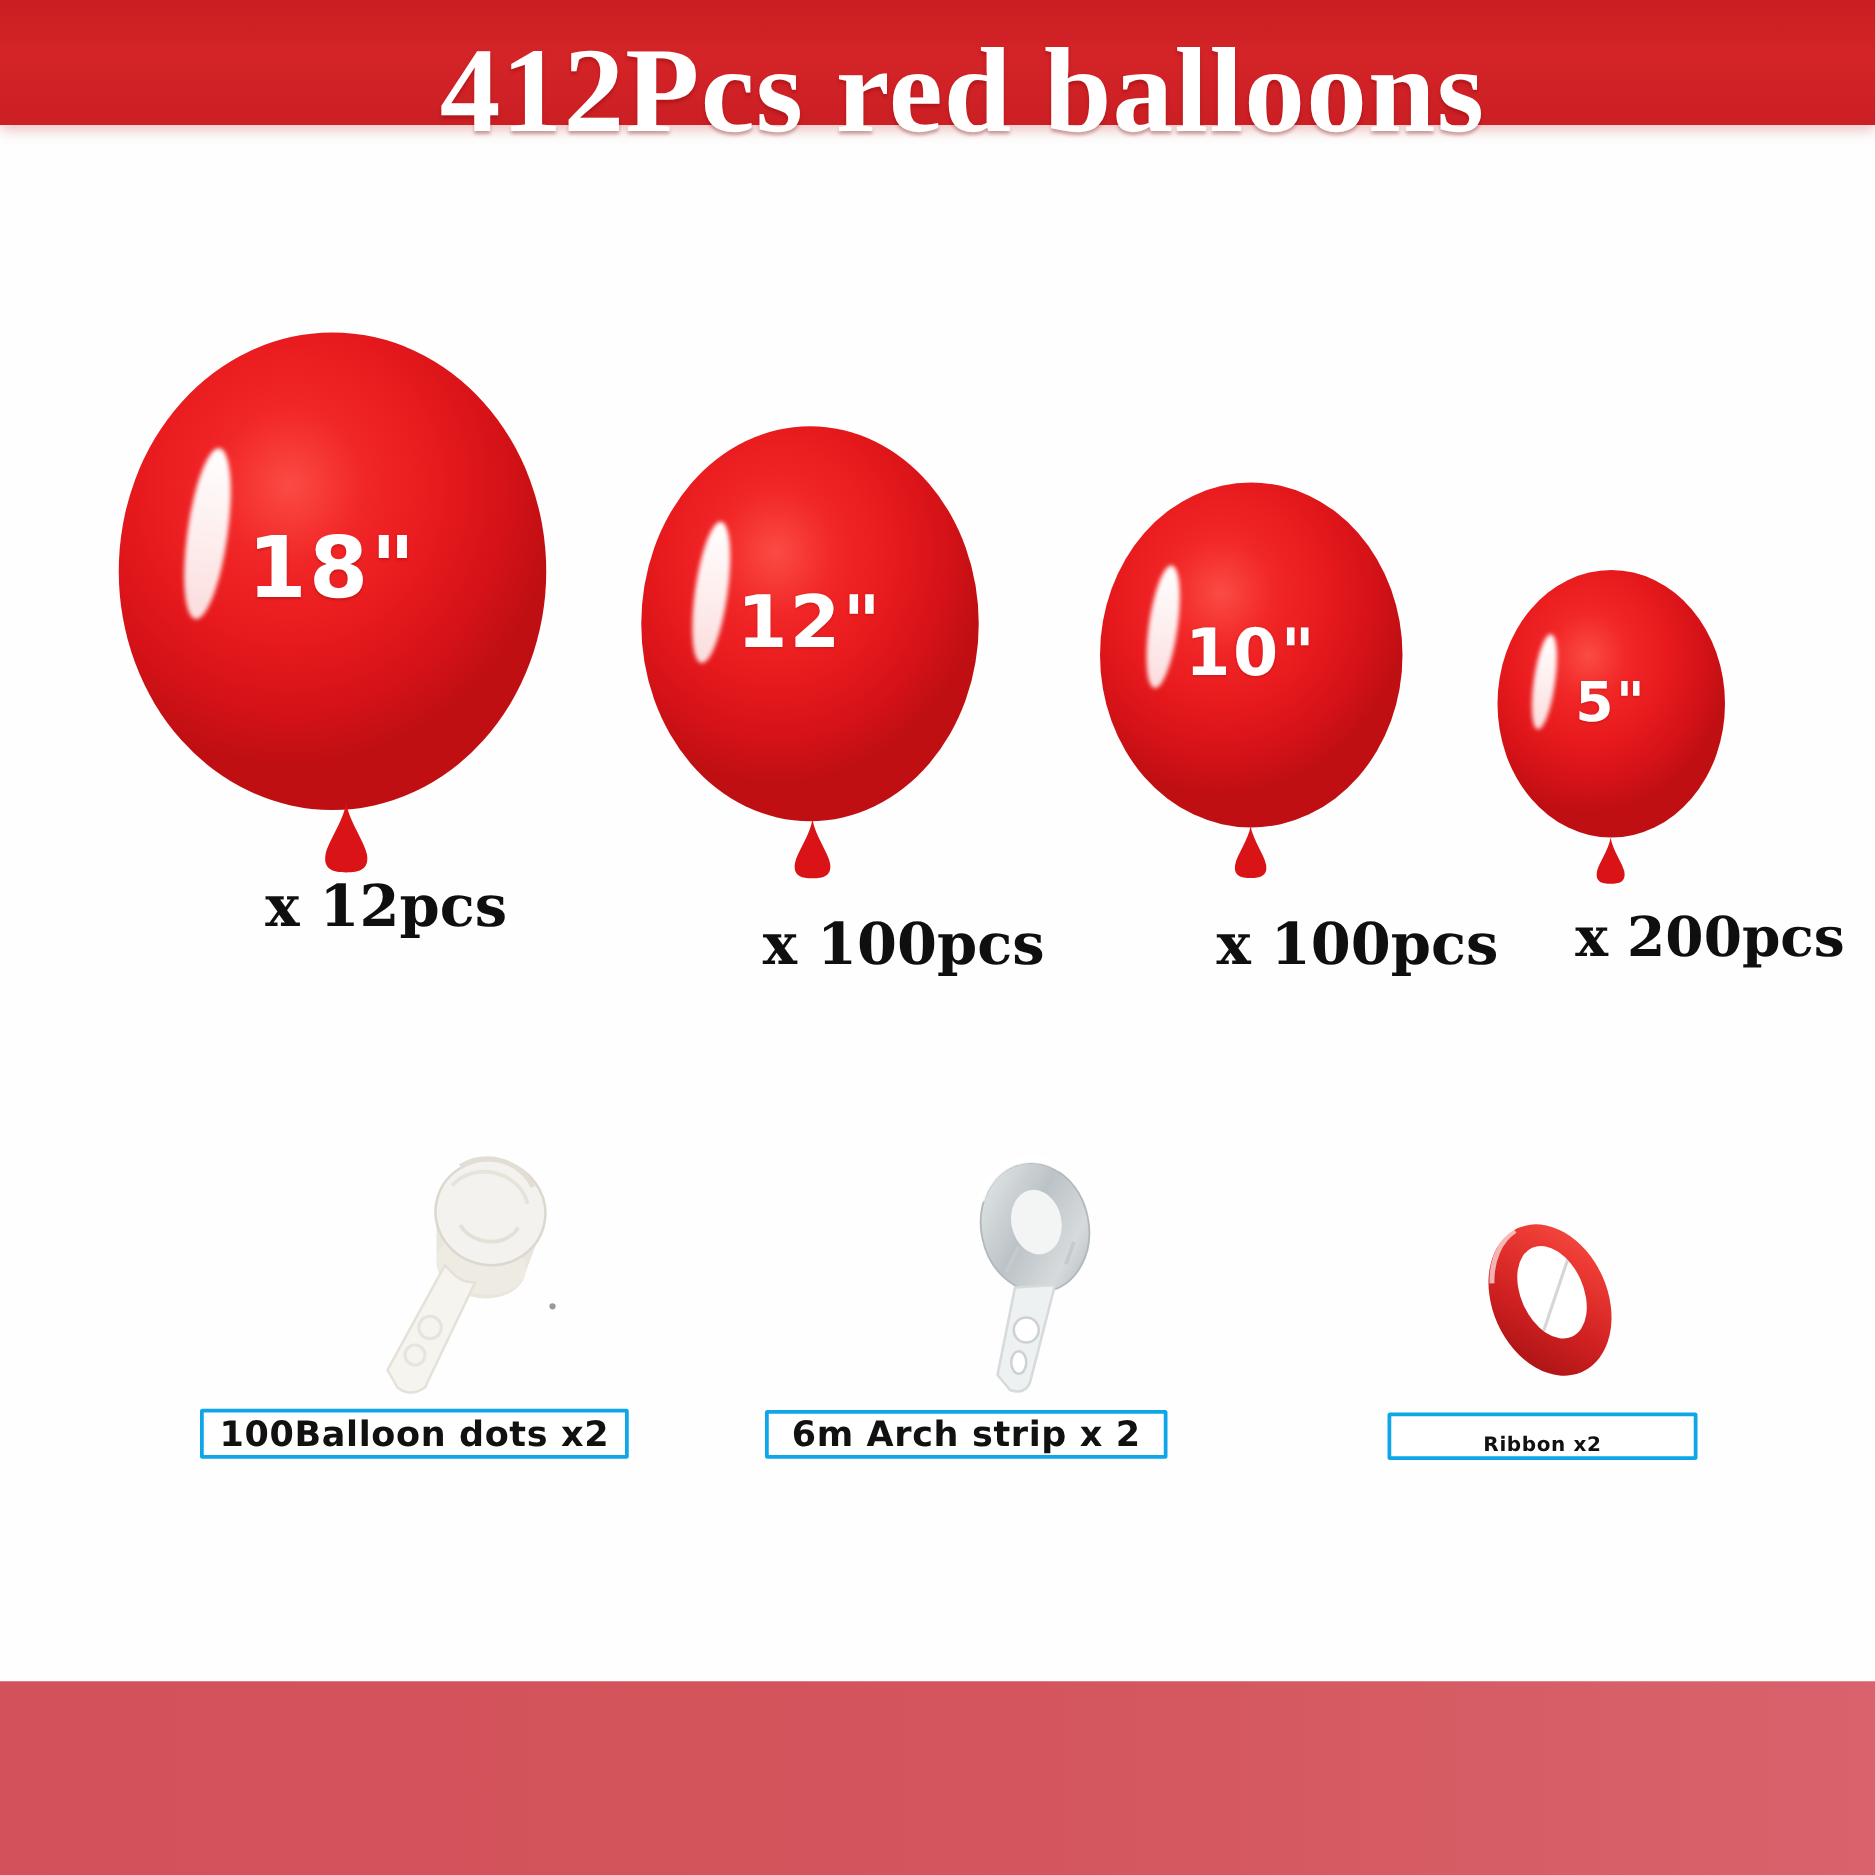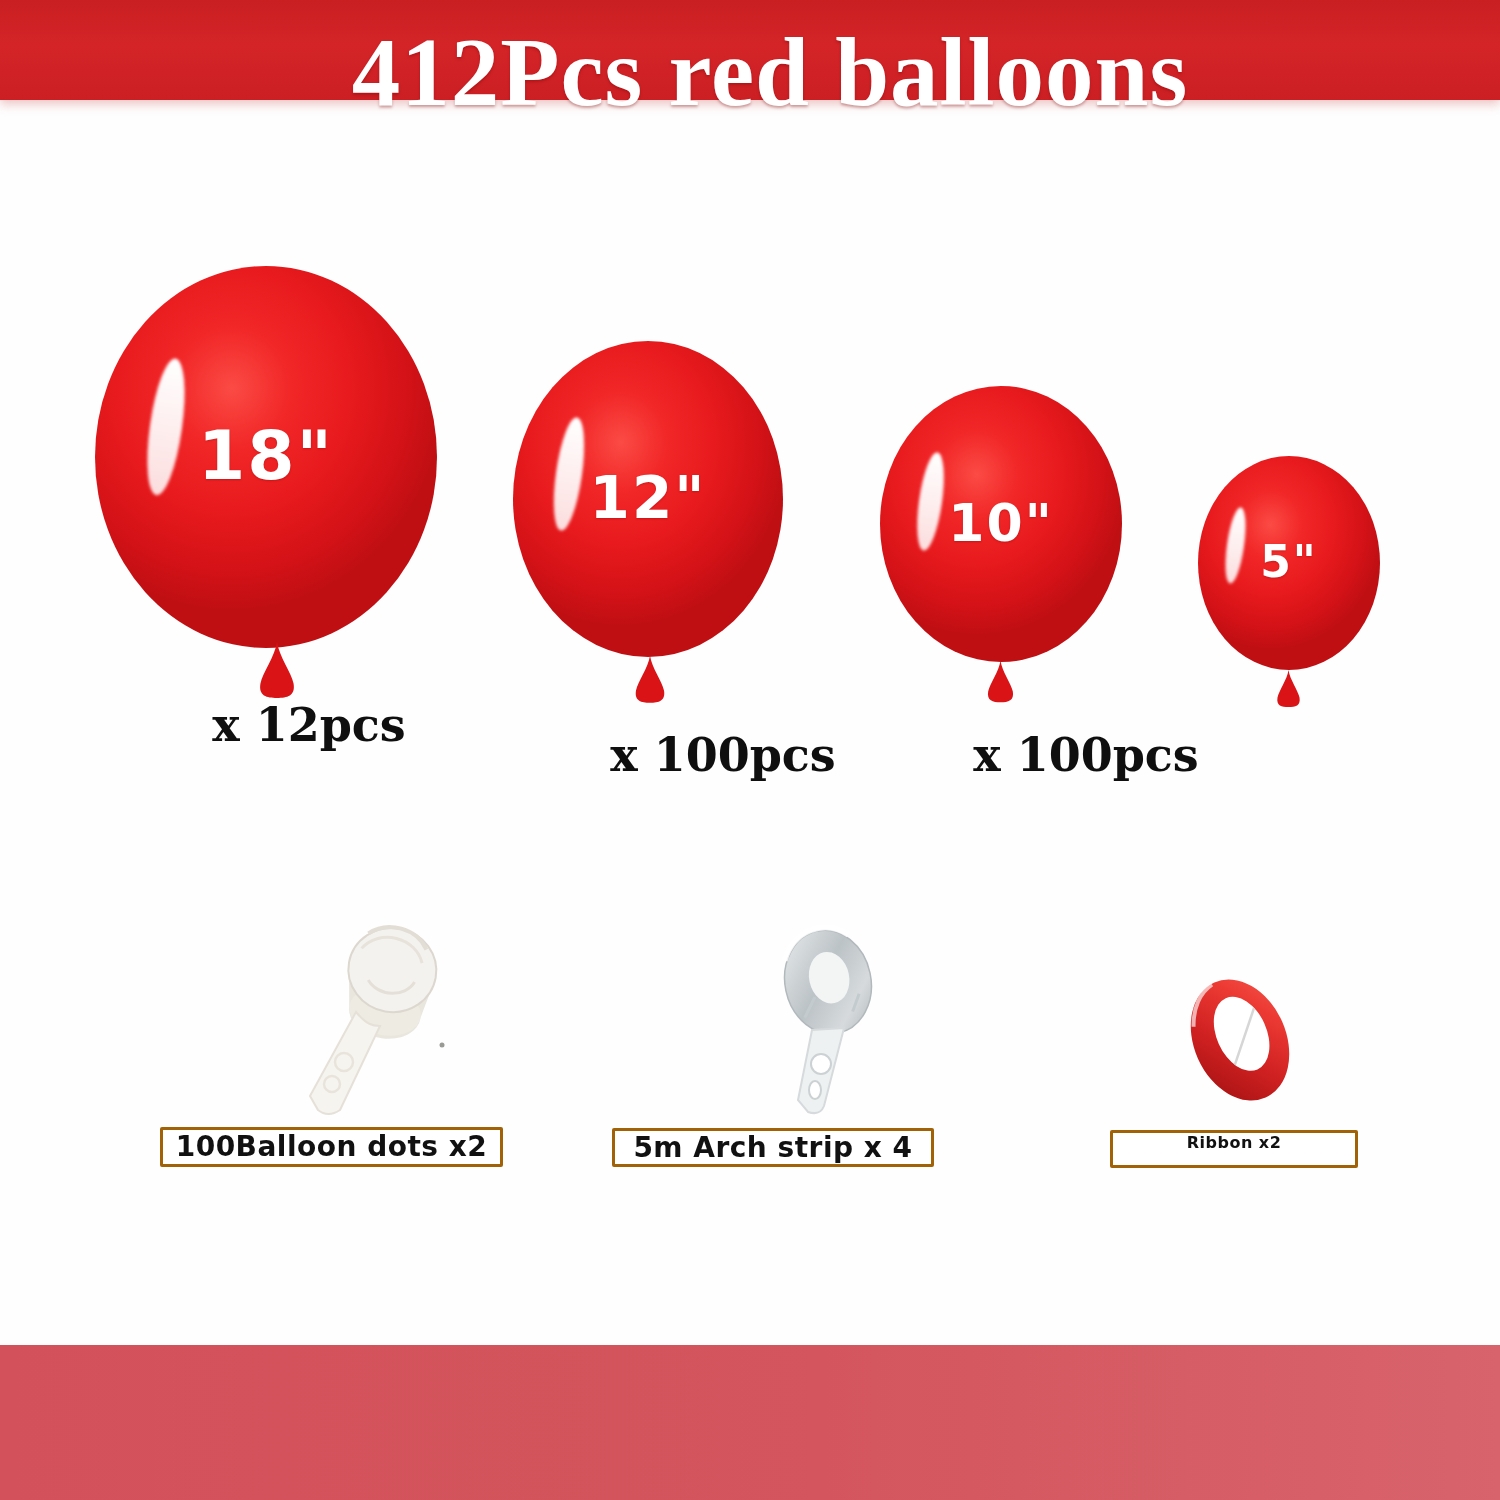--- a/index.html
+++ b/index.html
@@ -41,22 +41,22 @@
   .qty-1{left:309px;top:698px;font-size:46px;}
   .qty-2{left:723px;top:728px;font-size:46px;}
   .qty-3{left:1086px;top:728px;font-size:46px;}
   .qty-4{left:1368px;top:725px;font-size:44px;}
 
   
   .acc-art{position:absolute;}
   .art-1{left:270px;top:912px;width:180px;height:215px;}
   .art-2{left:720px;top:912px;width:175px;height:210px;}
   .art-3{left:1185px;top:965px;width:115px;height:150px;}
-  .label-box{position:absolute;box-sizing:border-box;border:3px solid #a16207;background:#ffffff;
-    display:flex;align-items:flex-start;justify-content:center;border-radius:2px;
+  .label-box{position:absolute;box-sizing:border-box;border:3px solid #0ea5e9;background:#ffffff;
+    display:flex;align-items:flex-end;justify-content:center;border-radius:2px;
     font-weight:700;color:#111;letter-spacing:.5px;white-space:nowrap;}
   .lb-1{left:160px;top:1127px;width:343px;height:40px;font-size:28px;}
   .lb-2{left:612px;top:1128px;width:322px;height:39px;font-size:28px;}
   .lb-3{left:1110px;top:1130px;width:248px;height:38px;font-size:16px;}
 
   
   .bottom-banner{position:absolute;left:0;top:1345px;width:1500px;height:155px;
     background:linear-gradient(90deg,#d3515a 0%,#d4555d 55%,#d8636c 100%);}
 </style>
 </head>
@@ -91,20 +91,21 @@
     <path d="M24 2 C22 16 10 32 8 42 C6 54 14 56 24 56 C34 56 42 54 40 42 C38 32 26 16 24 2 Z" fill="#da1317"></path>
   </svg>
   <span class="qty qty-3">x 100pcs</span>
 
   <div class="balloon balloon-4">
     <span class="size-label size-4">5"</span>
   </div>
   <svg class="knot knot-4" viewBox="0 0 48 58">
     <path d="M24 2 C22 16 10 32 8 42 C6 54 14 56 24 56 C34 56 42 54 40 42 C38 32 26 16 24 2 Z" fill="#da1317"></path>
   </svg>
+  <span class="qty qty-4">x 200pcs</span>
 
   <svg class="acc-art art-1" viewBox="0 0 180 215">
     <g transform="rotate(10 122 60)">
       <path d="M78 58 A44 42 0 0 0 166 58 L158 100 A36 26 0 0 1 86 102 Z" fill="#e9e6de"></path>
       <ellipse cx="122" cy="100" rx="36" ry="24" fill="#eeebe2"></ellipse>
       <ellipse cx="122" cy="58" rx="44" ry="42" fill="#f4f2ee" stroke="#dcd8cf" stroke-width="2"></ellipse>
       <path d="M92 26 A38 34 0 0 1 152 32" fill="none" stroke="#e2ded5" stroke-width="4"></path>
       <path d="M88 42 A34 30 0 0 1 150 46" fill="none" stroke="#e7e3da" stroke-width="3"></path>
       <path d="M100 72 A26 22 0 0 0 146 66" fill="none" stroke="#e4e0d7" stroke-width="3"></path>
     </g>
@@ -131,21 +132,21 @@
       <path d="M70 40 A45 52 0 0 1 138 28" fill="none" stroke="#ffffff" stroke-width="6" opacity="0.8"></path>
       <ellipse cx="110" cy="66" rx="20" ry="26" fill="#f3f5f5"></ellipse>
       <line x1="78" y1="100" x2="92" y2="82" stroke="#c4cbce" stroke-width="3"></line>
       <line x1="126" y1="104" x2="136" y2="88" stroke="#c4cbce" stroke-width="3"></line>
     </g>
     <path d="M92 118 L124 116 L104 194 Q100 204 88 200 L78 188 Z" fill="#eef1f1" stroke="#d6dadc" stroke-width="2"></path>
     <circle cx="101" cy="152" r="10" fill="#ffffff" stroke="#ccd1d3" stroke-width="2"></circle>
     <ellipse cx="95" cy="178" rx="6" ry="9" fill="#ffffff" stroke="#ccd1d3" stroke-width="2"></ellipse>
   </svg>
   <div class="label-box lb-2">
-    <span>5m Arch strip x 4</span>
+    <span>6m Arch strip x 2</span>
   </div>
 
   <svg class="acc-art art-3" viewBox="0 0 115 150">
     <defs>
       <linearGradient id="gRibbon" x1="0" y1="1" x2="1" y2="0">
         <stop offset="0" stop-color="#9e0f10"></stop>
         <stop offset="0.4" stop-color="#cf2021"></stop>
         <stop offset="0.75" stop-color="#ec3a33"></stop>
         <stop offset="1" stop-color="#f5554a"></stop>
       </linearGradient>

